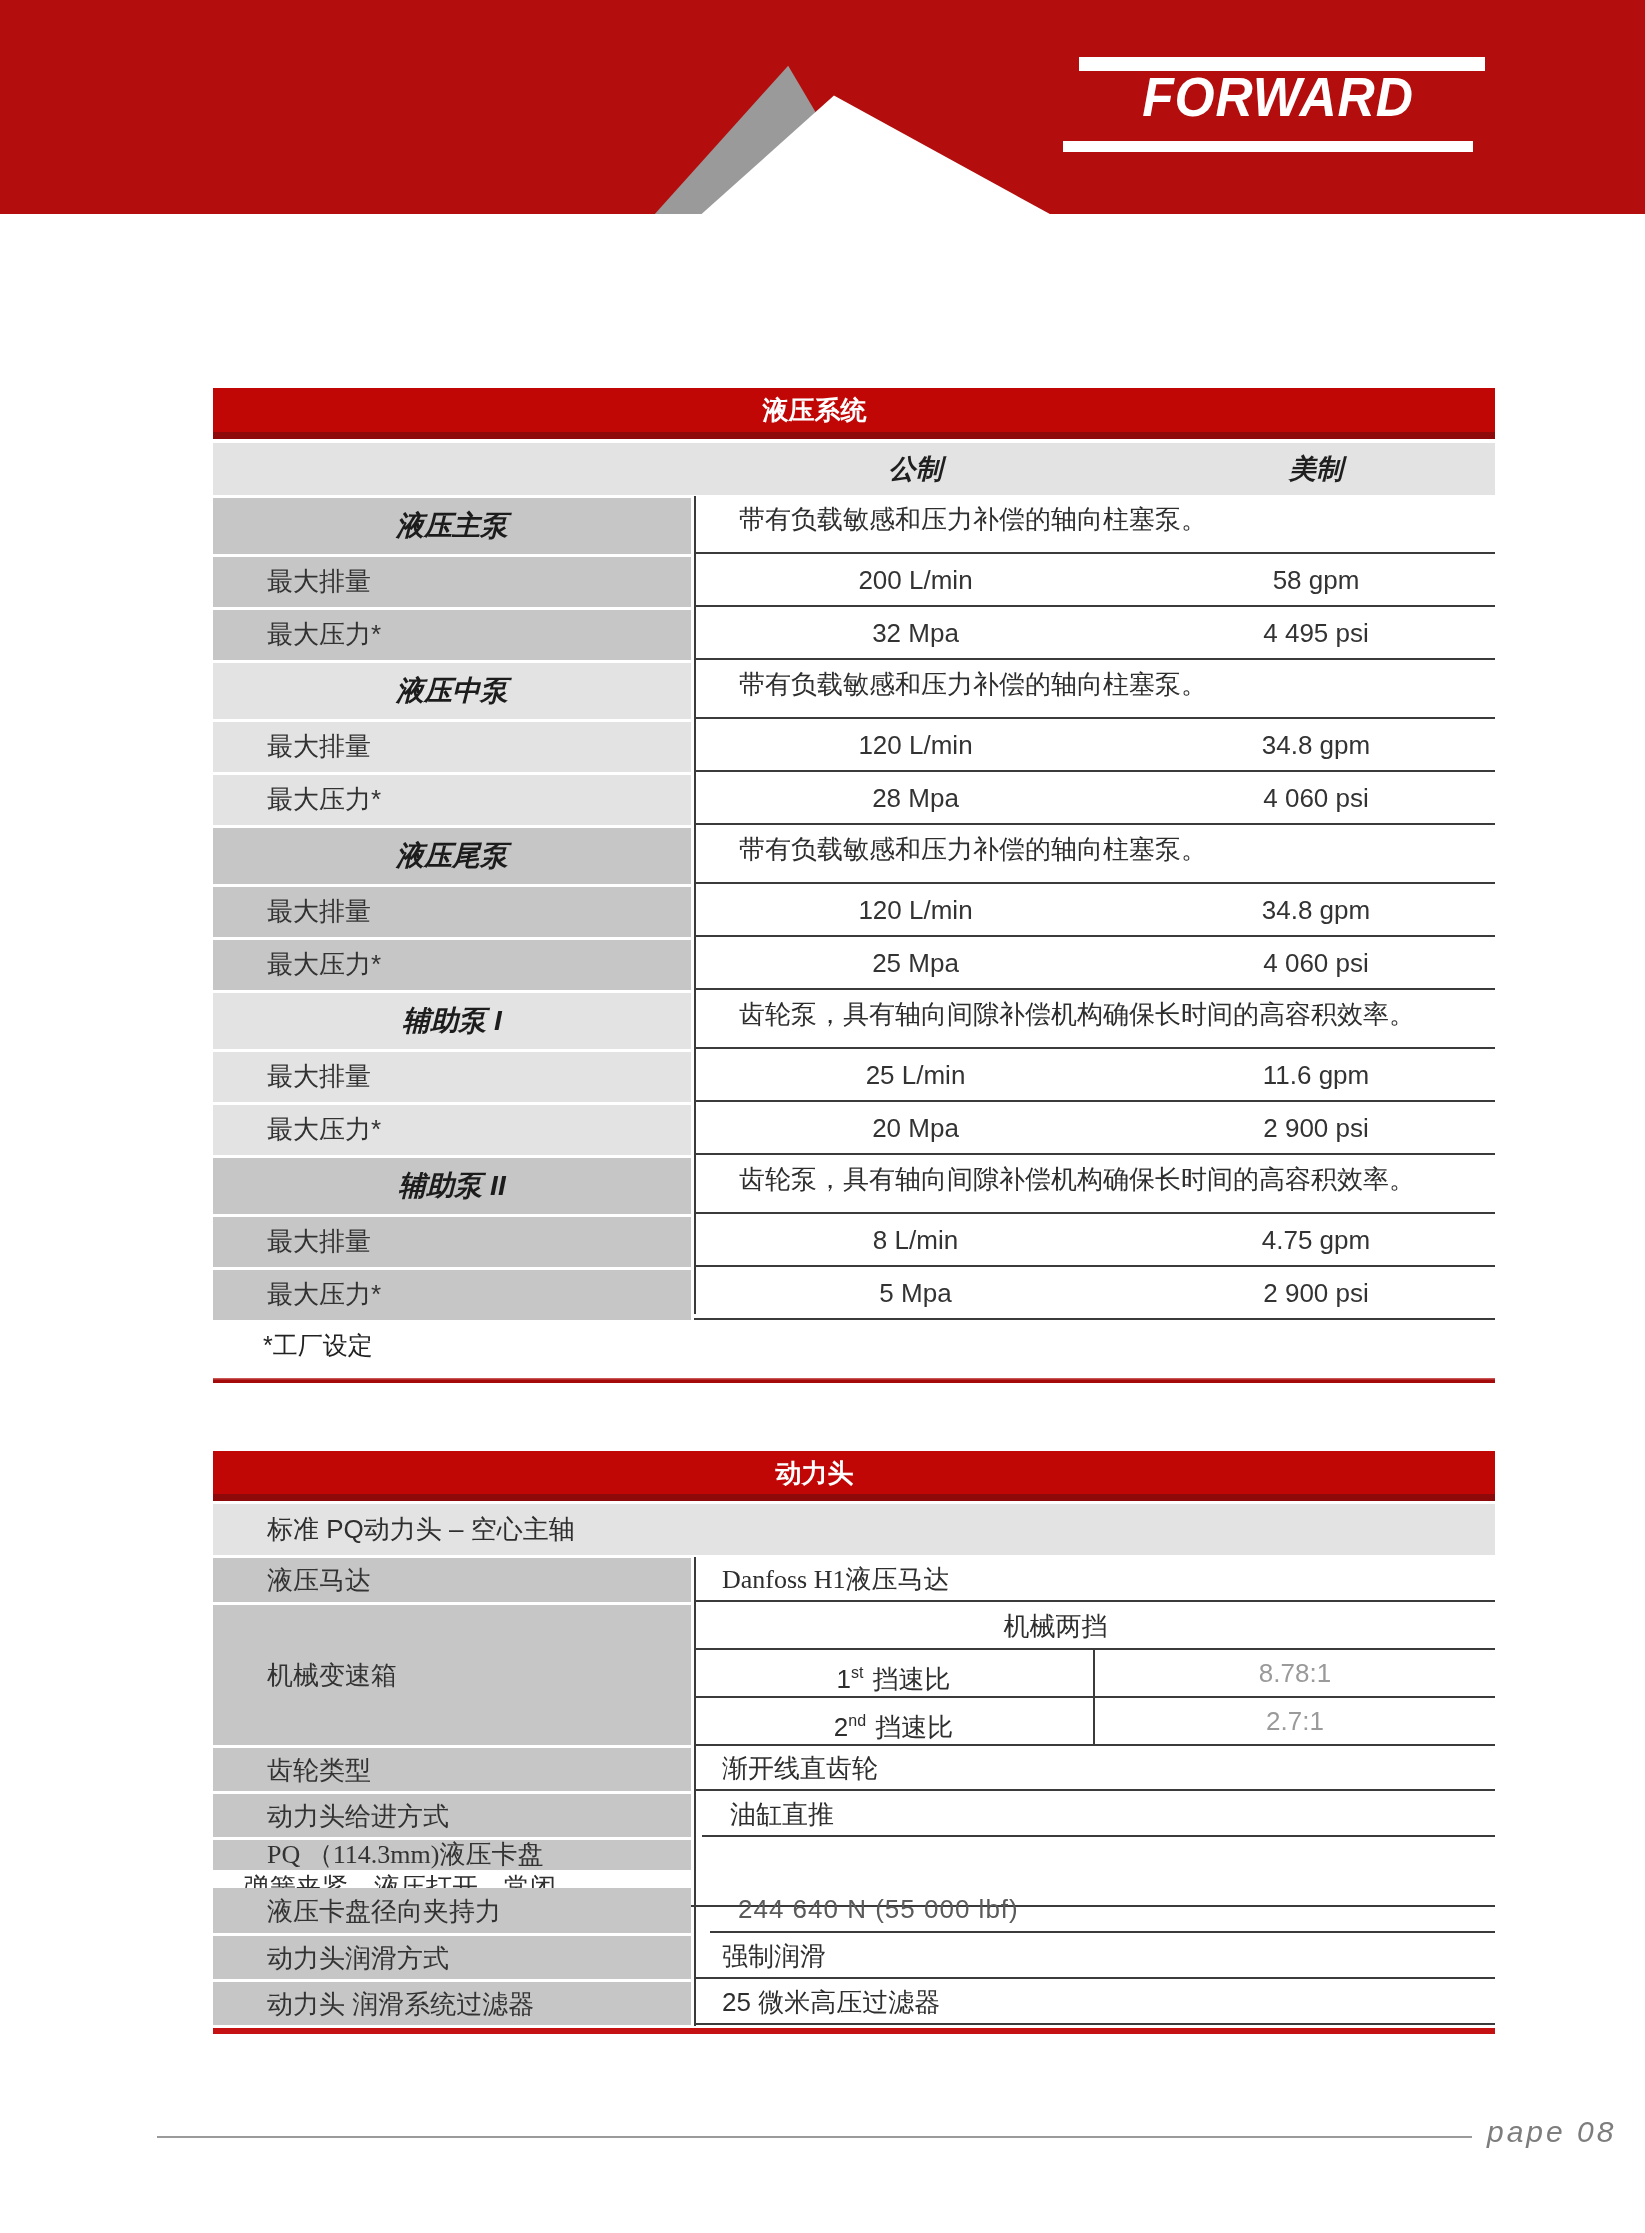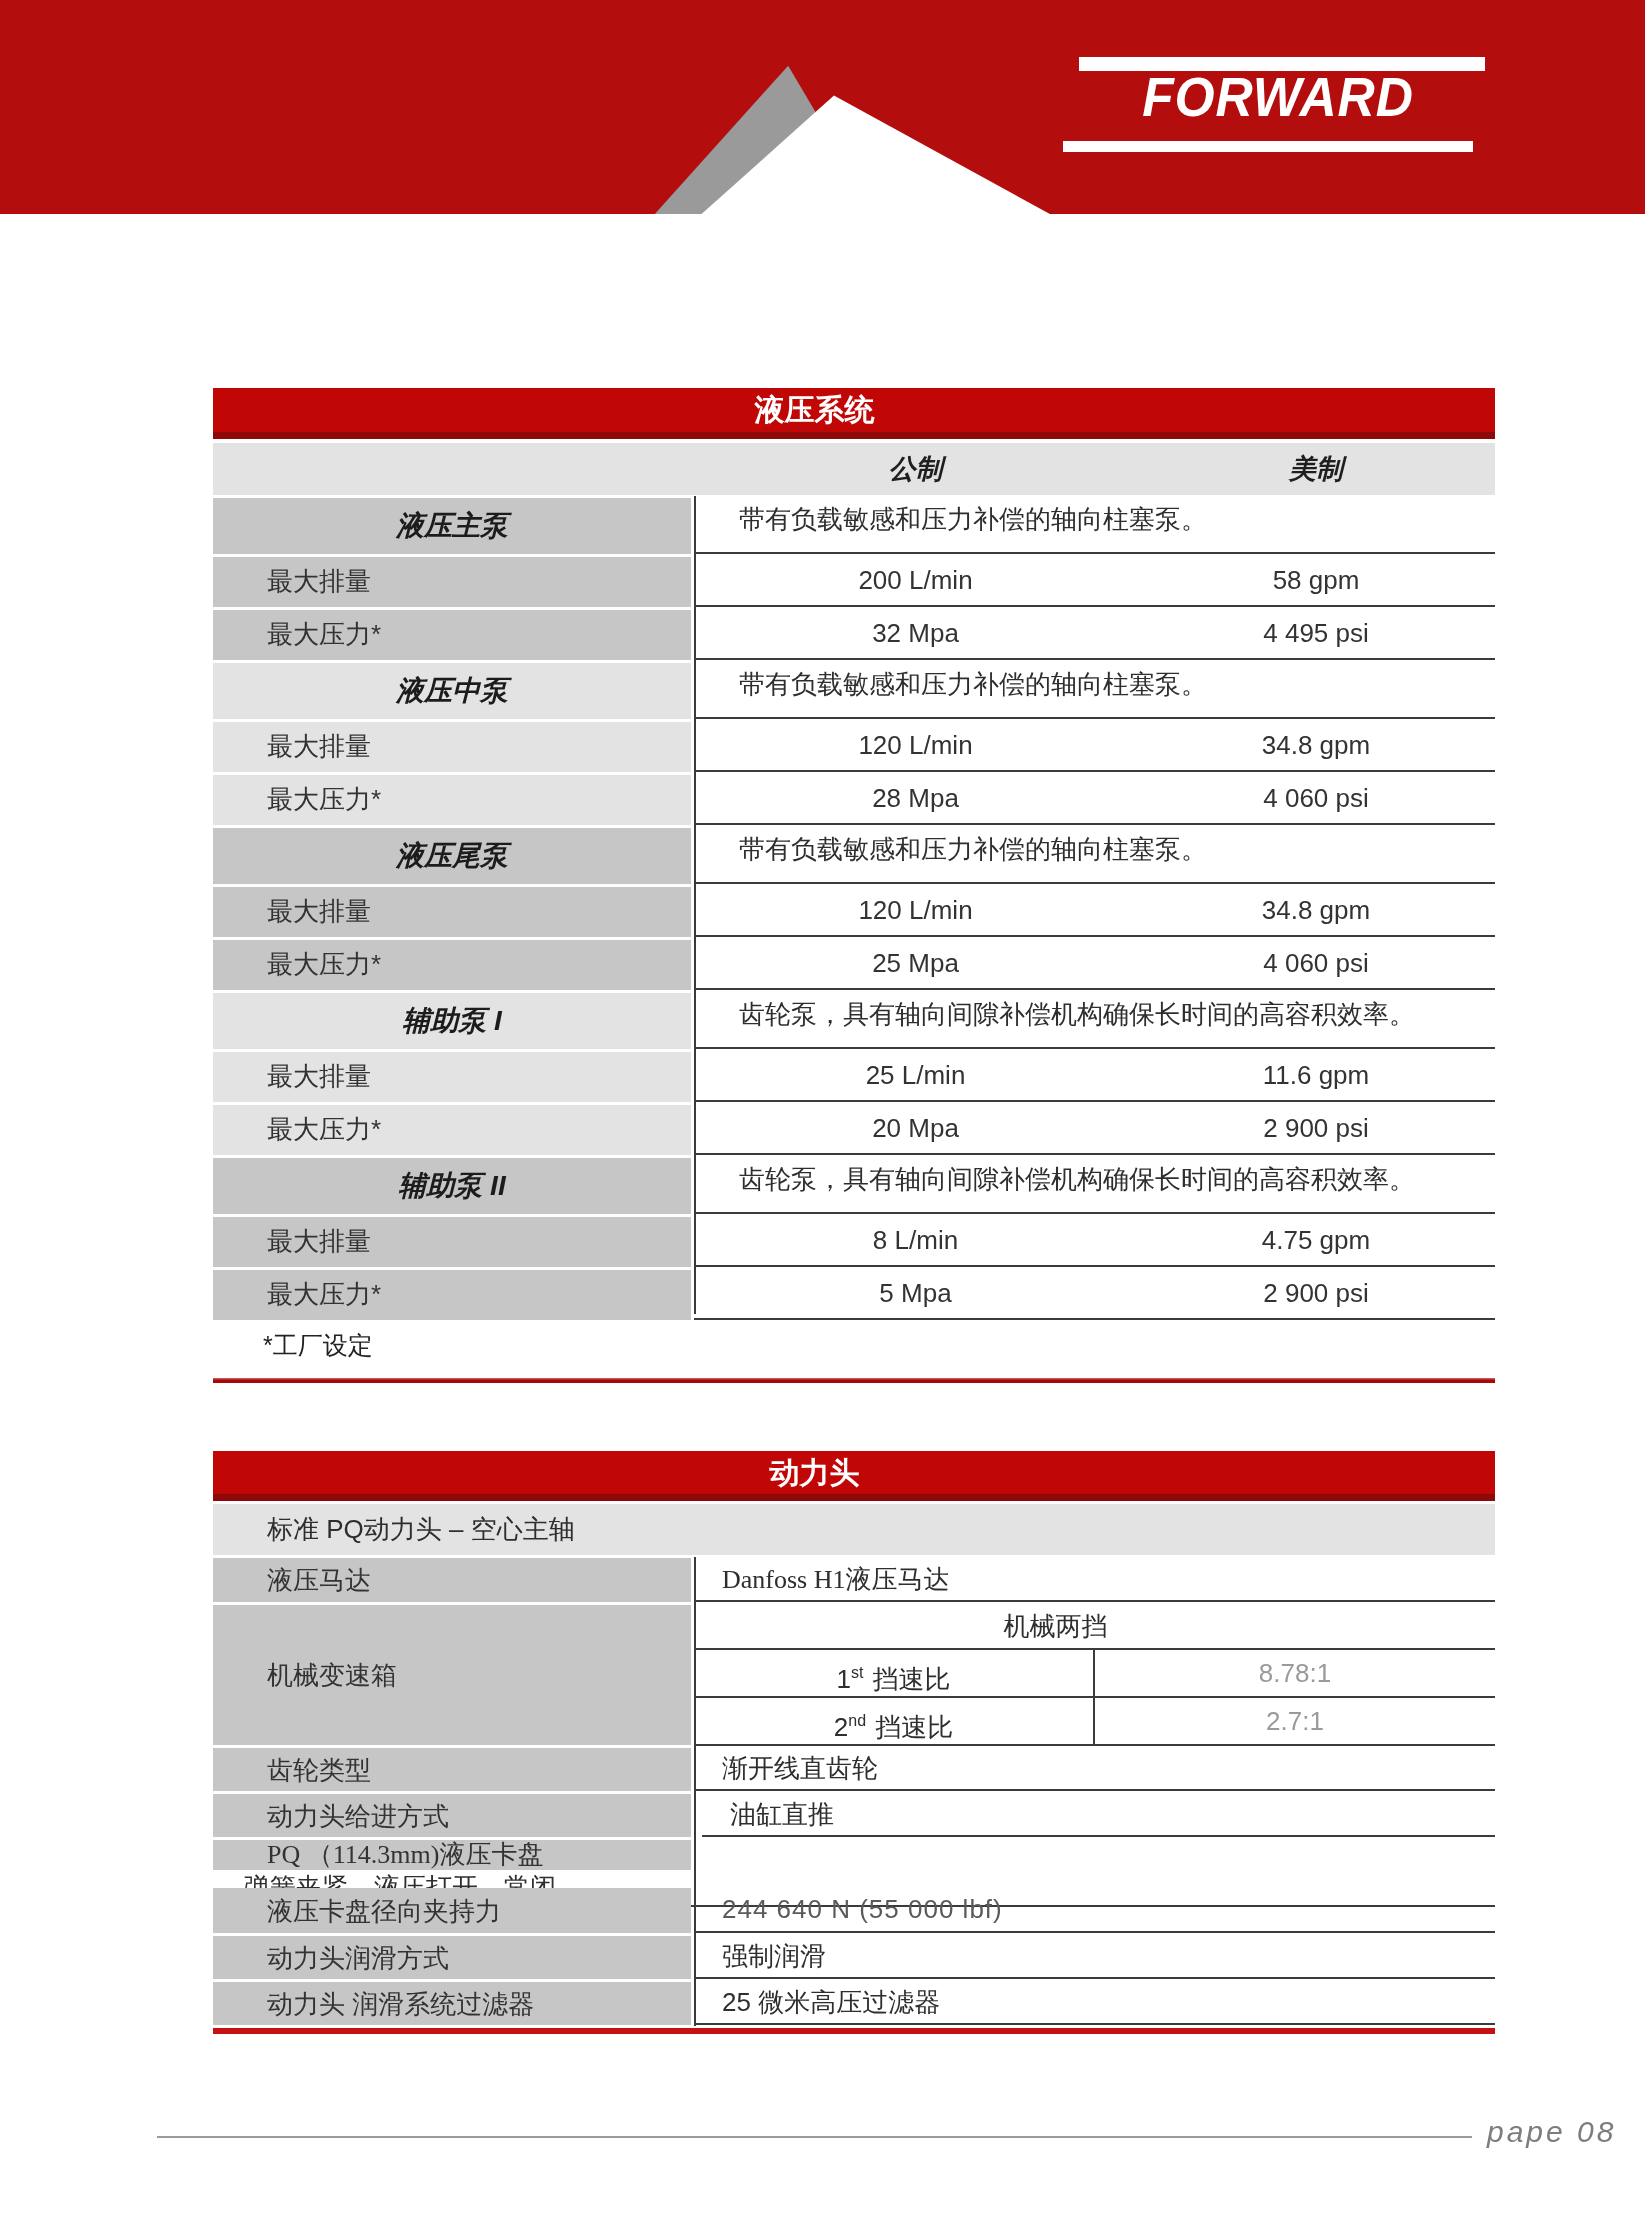--- a/index.html
+++ b/index.html
@@ -15,21 +15,21 @@
   .logo-bar-bottom { position:absolute; left:8px; top:101px; width:410px; height:11px; background:#ffffff; }
   .logo-text { position:absolute; left:14px; top:26px; width:418px; text-align:center;
                font-size:56px; font-weight:bold; font-style:italic; color:#ffffff;
                letter-spacing:1px; transform:scaleX(0.92); line-height:62px; white-space:nowrap; }
 
   
   .spec-table { position:absolute; left:213px; width:1282px; }
   .t1 { top:388px; }
   .t2 { top:1451px; }
   .red-head { height:51px; background:#c10606; border-bottom:7px solid #8e0a0a;
-              color:#ffffff; font-size:30px; font-weight:bold; text-align:center;
+              color:#ffffff; font-size:26px; font-weight:bold; text-align:center;
               line-height:44px; padding-right:115px;padding-left:36px; }
   .row { display:flex; margin-top:3px; }
   .gray-left { width:478px; background:#c6c6c6; flex:0 0 auto; }
   .gray-left.light { background:#e3e3e3; }
   .val-area { flex:1; margin-left:3px; border-bottom:2px solid #3b3b3b; }
   .vline { position:absolute; left:481px; width:2px; background:#3b3b3b; }
 
   
   .units-row { height:52px; background:#e3e3e3; display:flex; align-items:center;
                font-size:27px; font-weight:bold; font-style:italic; color:#1f1f1f; }
@@ -247,21 +247,21 @@
 
     <div class="row p-row" style="height:45px;flex-direction:column;">
       <div class="gray-left">
         <div class="p-label serif">PQ （114.3mm)液压卡盘</div>
       </div>
       <div class="val-area">
         <div class="p-val">弹簧夹紧，液压打开。常闭。</div>
       </div>
     </div>
 
-    <div class="row p-row" style="height:45px;">
+    <div class="row p-row" style="height:45px;gap:16px;">
       <div class="gray-left">
         <div class="p-label">液压卡盘径向夹持力</div>
       </div>
       <div class="val-area">
         <div class="p-val thin">244 640 N (55 000 lbf)</div>
       </div>
     </div>
 
     <div class="row p-row" style="height:43px;">
       <div class="gray-left">

